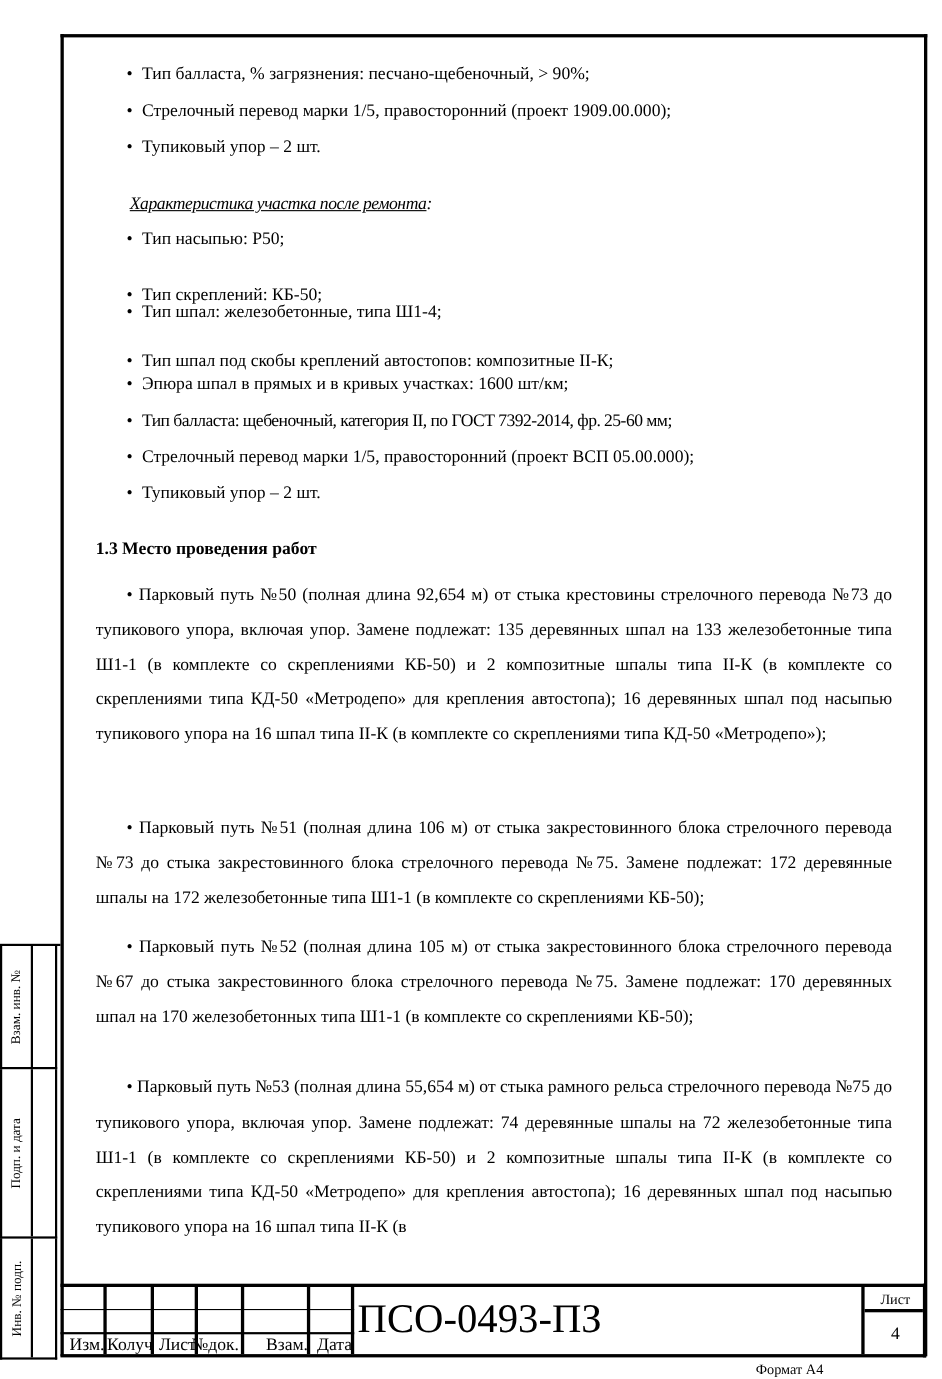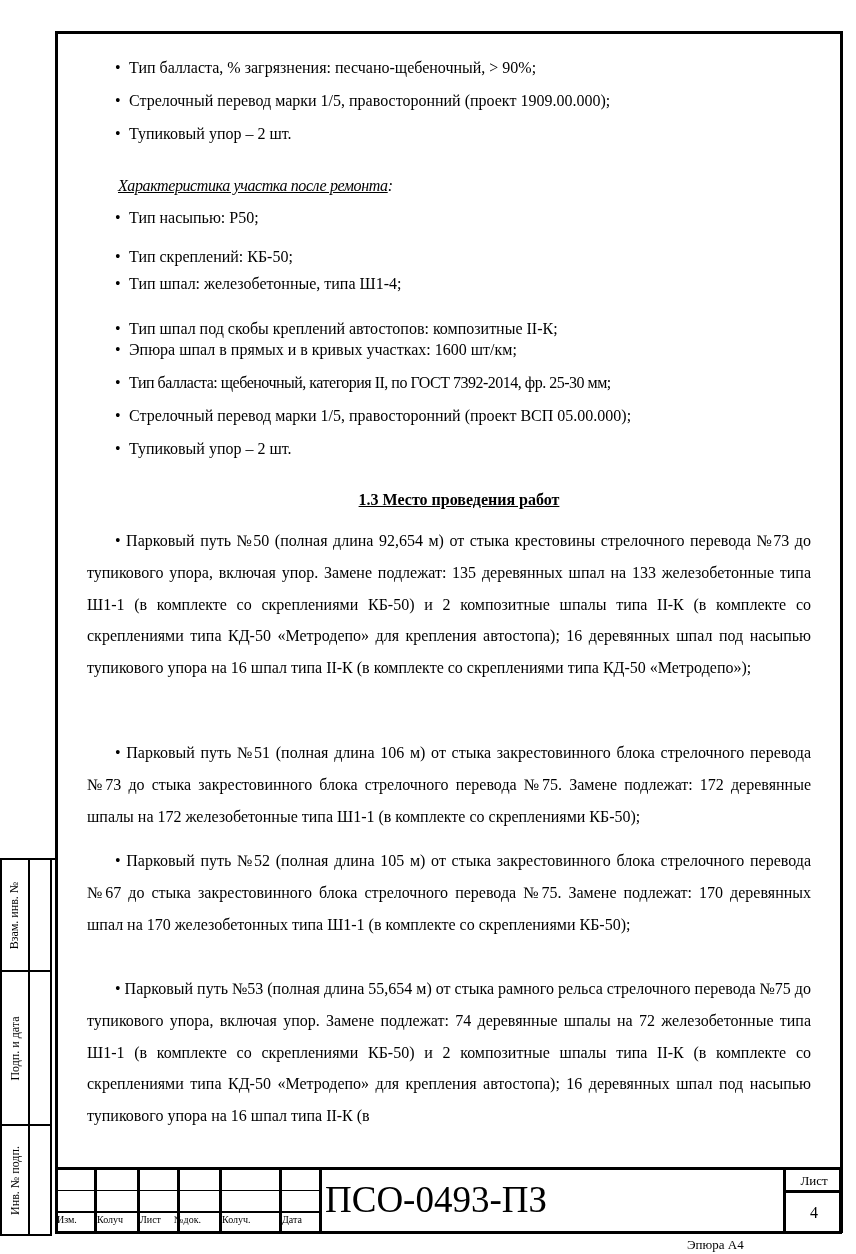--- a/index.html
+++ b/index.html
@@ -4,42 +4,42 @@
 <style>
   html, body { margin: 0; padding: 0; background: #ffffff; }
   body { width: 856px; height: 1254px; position: relative; overflow: hidden;
          font-family: "Liberation Serif", "DejaVu Serif", serif; color: #000; }
   .frame { position: absolute; left: 55px; top: 31px; width: 782px; height: 1199px;
            border: 3px solid #000; border-bottom: none; }
   .content { position: absolute; left: 87px; top: 52px; width: 724px; font-size: 16px; }
   .bullet { position: absolute; left: 28px; white-space: nowrap; }
   .bullet .dot { display: inline-block; width: 14px; }
   .subhead { position: absolute; left: 31px; text-decoration: underline; letter-spacing: -0.4px; font-style: italic; }
-  .section-title { position: absolute; left: 0; width: 744px; text-align: center; font-weight: bold; text-decoration: underline; }
+  .section-title { position: absolute; left: 0; width: 744px; text-align: left; font-weight: bold; }
   .para { position: absolute; left: 0; width: 724px; line-height: 31.8px; text-align: justify;
           text-indent: 28px; }
   .compress { letter-spacing: -0.5px; }
 
   
   .side { position: absolute; left: 0; top: 858px; width: 55px; height: 376px;
           border-top: 2px solid #000; }
   .side-cell { position: absolute; left: 0; width: 52px; border: 2px solid #000; border-top: none;
                box-sizing: border-box; }
   .side-cell .divider { position: absolute; left: 26px; top: 0; bottom: 0; border-left: 2px solid #000; }
   .side-cell .label { position: absolute; left: 1px; width: 24px; top: 0; bottom: 0;
                       display: flex; align-items: center; justify-content: center; }
   .side-cell .label span { transform: rotate(-90deg); white-space: nowrap; font-size: 12px; }
 
   
   .tb { position: absolute; left: 55px; top: 1167px; width: 787px; height: 67px;
         border-top: 3px solid #000; border-bottom: 3px solid #000; box-sizing: border-box; }
   .tb-col { position: absolute; top: 0; bottom: 0; border-right: 3px solid #000; }
   .tb-hline { position: absolute; left: 0; width: 267px; border-top: 1px solid #000; }
   .tb-hline.thick { border-top: 2px solid #000; }
-  .tb-lbl { position: absolute; top: 44px; font-size: 10px; text-align: left; }
+  .tb-lbl { position: absolute; top: 44px; font-size: 16px; text-align: right; }
   .tb-code { position: absolute; left: 270px; width: 460px; top: 8px; text-align: left; font-size: 37px; }
   .tb-sheet-label { position: absolute; left: 734px; width: 50px; top: 3px; text-align: center; font-size: 13px; }
   .tb-sheet-hline { position: absolute; left: 731px; width: 53px; top: 20px; border-top: 3px solid #000; }
   .tb-sheet-num { position: absolute; left: 734px; width: 50px; top: 34px; text-align: center; font-size: 16px; }
   .tb-right-border { position: absolute; right: 0; top: -3px; bottom: -3px; border-right: 3px solid #000; }
   .format { position: absolute; left: 687px; top: 1237px; font-size: 13px; }
 </style>
 </head>
 <body>
 
@@ -47,25 +47,25 @@
 
 <div class="content">
 
   <div class="bullet" style="top:7px"><span class="dot">•</span><span>Тип балласта, % загрязнения: песчано-щебеночный, &gt; 90%;</span></div>
   <div class="bullet" style="top:40px"><span class="dot">•</span><span>Стрелочный перевод марки 1/5, правосторонний (проект 1909.00.000);</span></div>
   <div class="bullet" style="top:73px"><span class="dot">•</span><span>Тупиковый упор – 2 шт.</span></div>
 
   <div class="subhead" style="top:125px"><span>Характеристика участка после ремонта</span><span style="text-decoration:none;display:inline-block">:</span></div>
 
   <div class="bullet" style="top:157px"><span class="dot">•</span><span>Тип насыпью: Р50;</span></div>
-  <div class="bullet" style="top:196px"><span class="dot">•</span><span>Тип скреплений: КБ-50;</span></div>
+  <div class="bullet" style="top:208px"><span class="dot">•</span><span>Тип скреплений: КБ-50;</span></div>
   <div class="bullet" style="top:223px"><span class="dot">•</span><span>Тип шпал: железобетонные, типа Ш1-4;</span></div>
   <div class="bullet" style="top:268px"><span class="dot">•</span><span>Тип шпал под скобы креплений автостопов: композитные II-К;</span></div>
   <div class="bullet" style="top:289px"><span class="dot">•</span><span>Эпюра шпал в прямых и в кривых участках: 1600 шт/км;</span></div>
-  <div class="bullet compress" style="top:322px"><span class="dot">•</span><span>Тип балласта: щебеночный, категория II, по ГОСТ 7392-2014, фр. 25-30 мм;</span></div>
+  <div class="bullet compress" style="top:322px"><span class="dot">•</span><span>Тип балласта: щебеночный, категория II, по ГОСТ 7392-2014, фр. 25-60 мм;</span></div>
   <div class="bullet" style="top:355px"><span class="dot">•</span><span>Стрелочный перевод марки 1/5, правосторонний (проект ВСП 05.00.000);</span></div>
   <div class="bullet" style="top:388px"><span class="dot">•</span><span>Тупиковый упор – 2 шт.</span></div>
 
   <div class="section-title" style="top:439px">1.3 Место проведения работ</div>
 
   <div class="para" style="top:473px">• Парковый путь №50 (полная длина 92,654 м) от стыка крестовины стрелочного перевода №73 до тупикового упора, включая упор. Замене подлежат: 135 деревянных шпал на 133 железобетонные типа Ш1-1 (в комплекте со скреплениями КБ-50) и 2 композитные шпалы типа II-К (в комплекте со скреплениями типа КД-50 «Метродепо» для крепления автостопа); 16 деревянных шпал под насыпью тупикового упора на 16 шпал типа II-К (в комплекте со скреплениями типа КД-50 «Метродепо»);</div>
   <div class="para" style="top:685px">• Парковый путь №51 (полная длина 106 м) от стыка закрестовинного блока стрелочного перевода №73 до стыка закрестовинного блока стрелочного перевода №75. Замене подлежат: 172 деревянные шпалы на 172 железобетонные типа Ш1-1 (в комплекте со скреплениями КБ-50);</div>
   <div class="para" style="top:793px">• Парковый путь №52 (полная длина 105 м) от стыка закрестовинного блока стрелочного перевода №67 до стыка закрестовинного блока стрелочного перевода №75. Замене подлежат: 170 деревянных шпал на 170 железобетонных типа Ш1-1 (в комплекте со скреплениями КБ-50);</div>
   <div class="para" style="top:921px">• Парковый путь №53 (полная длина 55,654 м) от стыка рамного рельса стрелочного перевода №75 до тупикового упора, включая упор. Замене подлежат: 74 деревянные шпалы на 72 железобетонные типа Ш1-1 (в комплекте со скреплениями КБ-50) и 2 композитные шпалы типа II-К (в комплекте со скреплениями типа КД-50 «Метродепо» для крепления автостопа); 16 деревянных шпал под насыпью тупикового упора на 16 шпал типа II-К (в</div>
 </div>
@@ -99,23 +99,23 @@
   <div class="tb-col" style="left:0;width:122px"></div>
   <div class="tb-col" style="left:0;width:164px"></div>
   <div class="tb-col" style="left:0;width:224px"></div>
   <div class="tb-col" style="left:0;width:264px"></div>
   <div class="tb-col" style="left:0;width:728px"></div>
 
   <div class="tb-lbl" style="left:2px;width:38px">Изм.</div>
   <div class="tb-lbl" style="left:42px;width:42px">Колуч</div>
   <div class="tb-lbl" style="left:85px;width:38px">Лист</div>
   <div class="tb-lbl" style="left:119px;width:40px">№док.</div>
-  <div class="tb-lbl" style="left:167px;width:58px">Колуч.</div>
+  <div class="tb-lbl" style="left:167px;width:58px">Взам.</div>
   <div class="tb-lbl" style="left:227px;width:38px">Дата</div>
 
   <div class="tb-code">ПСО-0493-ПЗ</div>
   <div class="tb-sheet-label">Лист</div>
   <div class="tb-sheet-hline"></div>
   <div class="tb-sheet-num">4</div>
   <div class="tb-right-border"></div>
 </div>
 
-<div class="format">Эпюра А4</div>
+<div class="format">Формат А4</div>
 
 </body></html>

